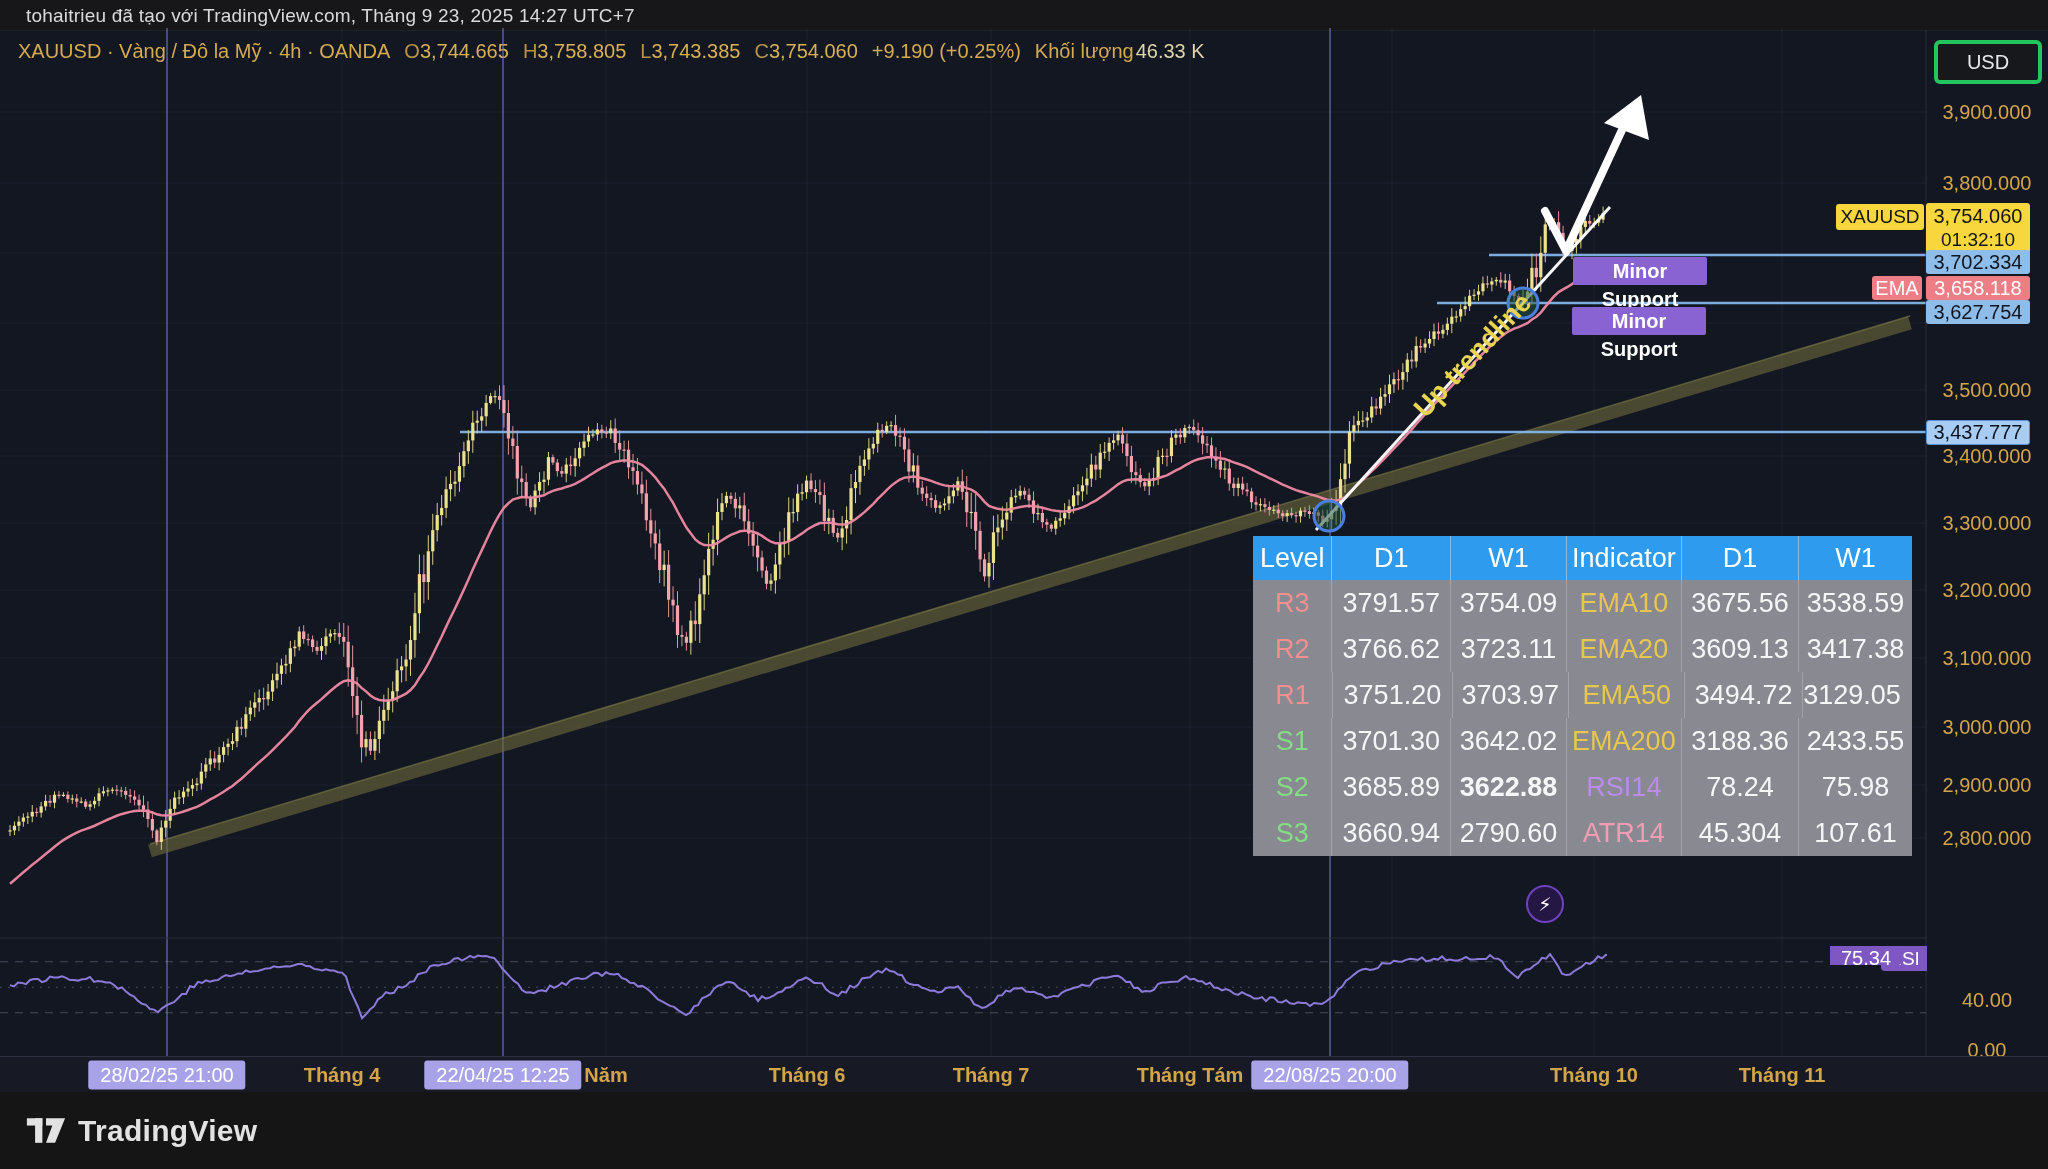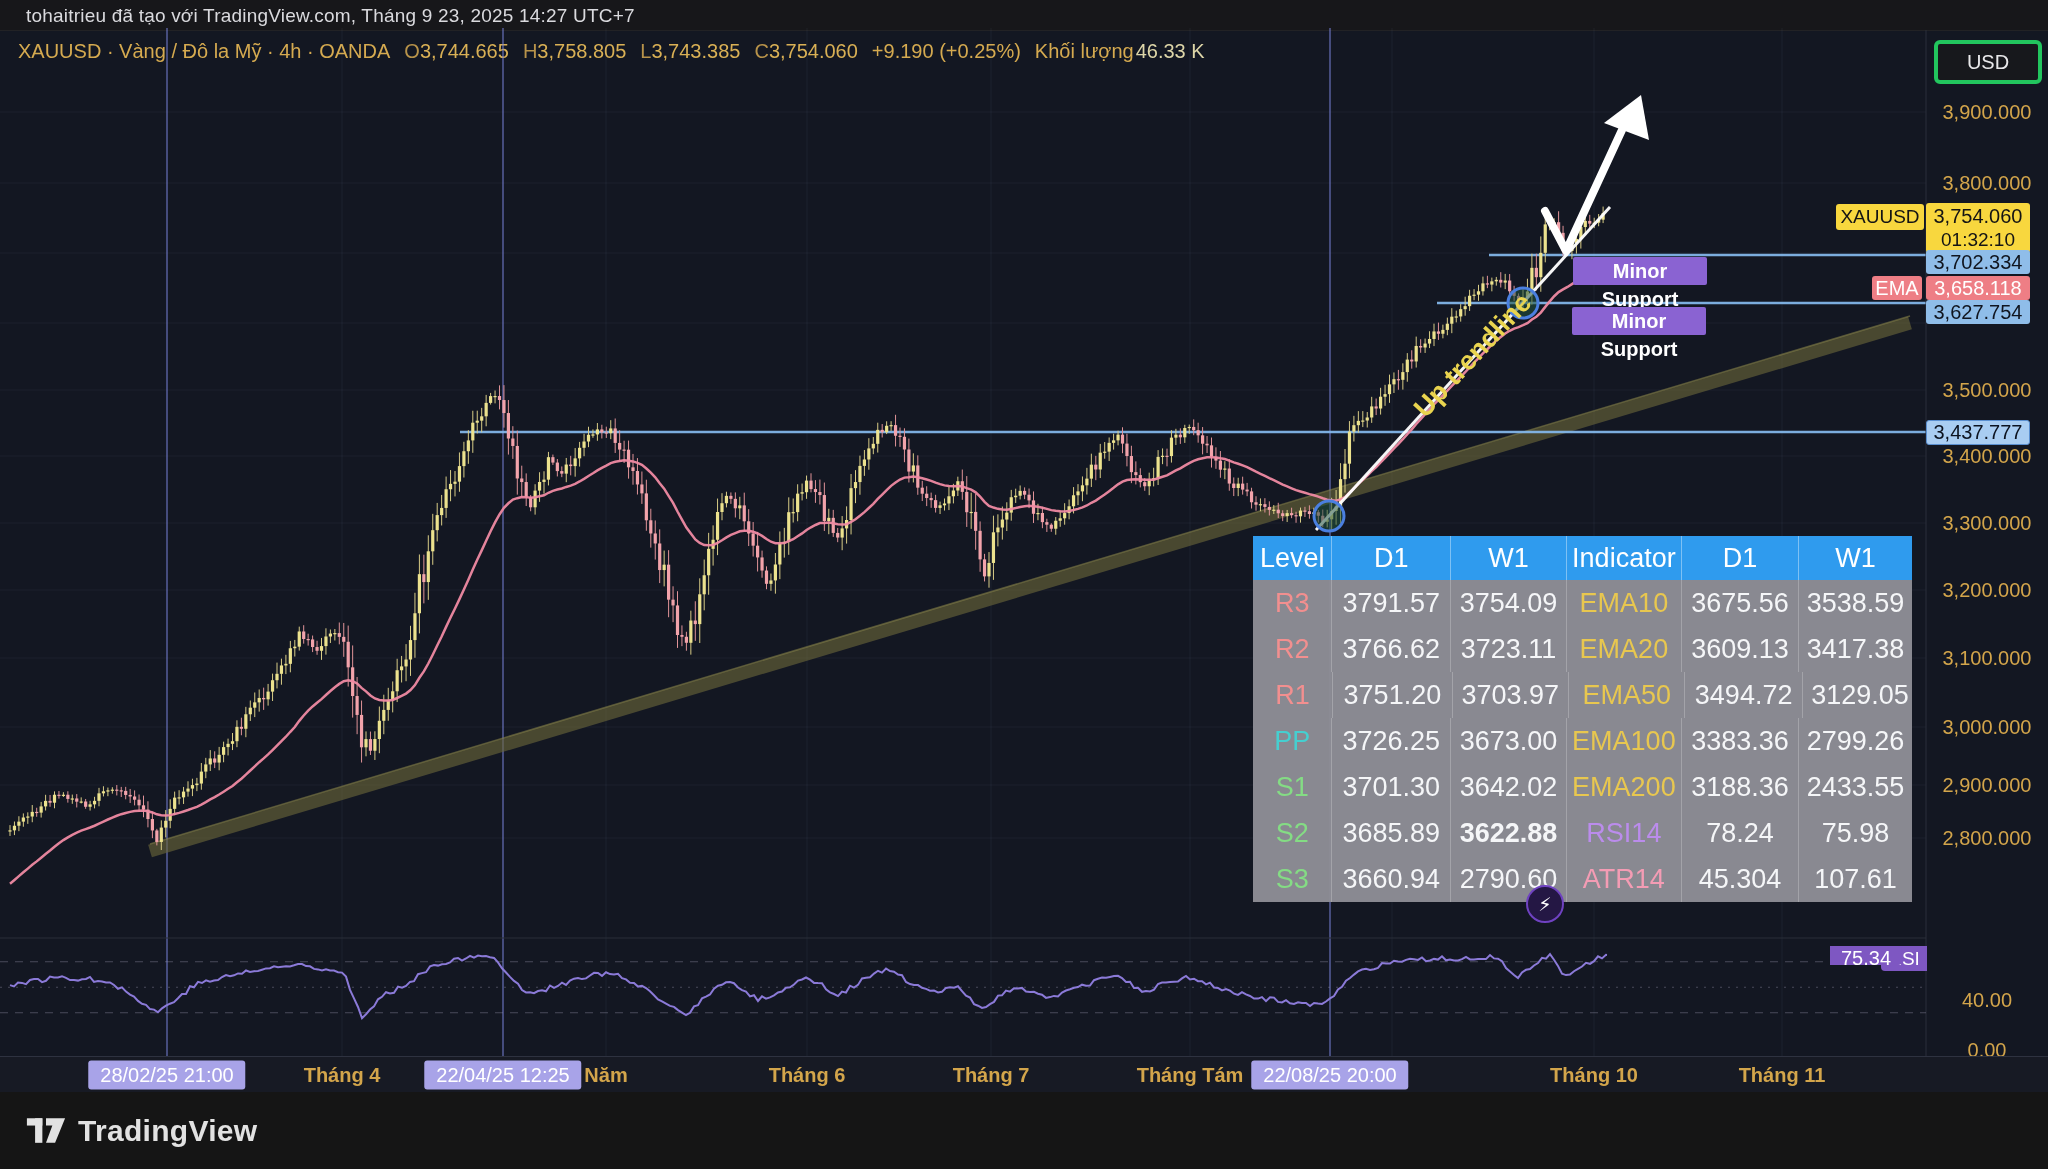--- a/index.html
+++ b/index.html
@@ -879,29 +879,21 @@
         <div class="pt-cell" style="width: 115.325px; color: rgb(232, 199, 79);">EMA20</div>
         <div class="pt-cell" style="width: 116.643px;">3609.13</div>
         <div class="pt-cell" style="width: 114.007px;">3417.38</div>
       </div>
       <div class="pt-row">
         <div class="pt-cell" style="width: 79.08px; color: rgb(242, 143, 143);">R1</div>
         <div class="pt-cell" style="width: 118.62px;">3751.20</div>
         <div class="pt-cell" style="width: 115.325px;">3703.97</div>
         <div class="pt-cell" style="width: 115.325px; color: rgb(232, 199, 79);">EMA50</div>
         <div class="pt-cell" style="width: 116.643px;">3494.72</div>
-        <div class="pt-cell" style="width: 98px; padding-left: 8px;">3129.05</div>
-      </div>
-      <div class="pt-row">
-        <div class="pt-cell" style="width: 79.08px; color: rgb(69, 207, 208);">PP</div>
-        <div class="pt-cell" style="width: 118.62px;">3726.25</div>
-        <div class="pt-cell" style="width: 115.325px;">3673.00</div>
-        <div class="pt-cell" style="width: 115.325px; color: rgb(232, 199, 79);">EMA100</div>
-        <div class="pt-cell" style="width: 116.643px;">3383.36</div>
-        <div class="pt-cell" style="width: 114.007px;">2799.26</div>
+        <div class="pt-cell" style="width: 98px;">3129.05</div>
       </div>
       <div class="pt-row">
         <div class="pt-cell" style="width: 79.08px; color: rgb(132, 220, 132);">S1</div>
         <div class="pt-cell" style="width: 118.62px;">3701.30</div>
         <div class="pt-cell" style="width: 115.325px;">3642.02</div>
         <div class="pt-cell" style="width: 115.325px; color: rgb(232, 199, 79);">EMA200</div>
         <div class="pt-cell" style="width: 116.643px;">3188.36</div>
         <div class="pt-cell" style="width: 114.007px;">2433.55</div>
       </div>
       <div class="pt-row">

